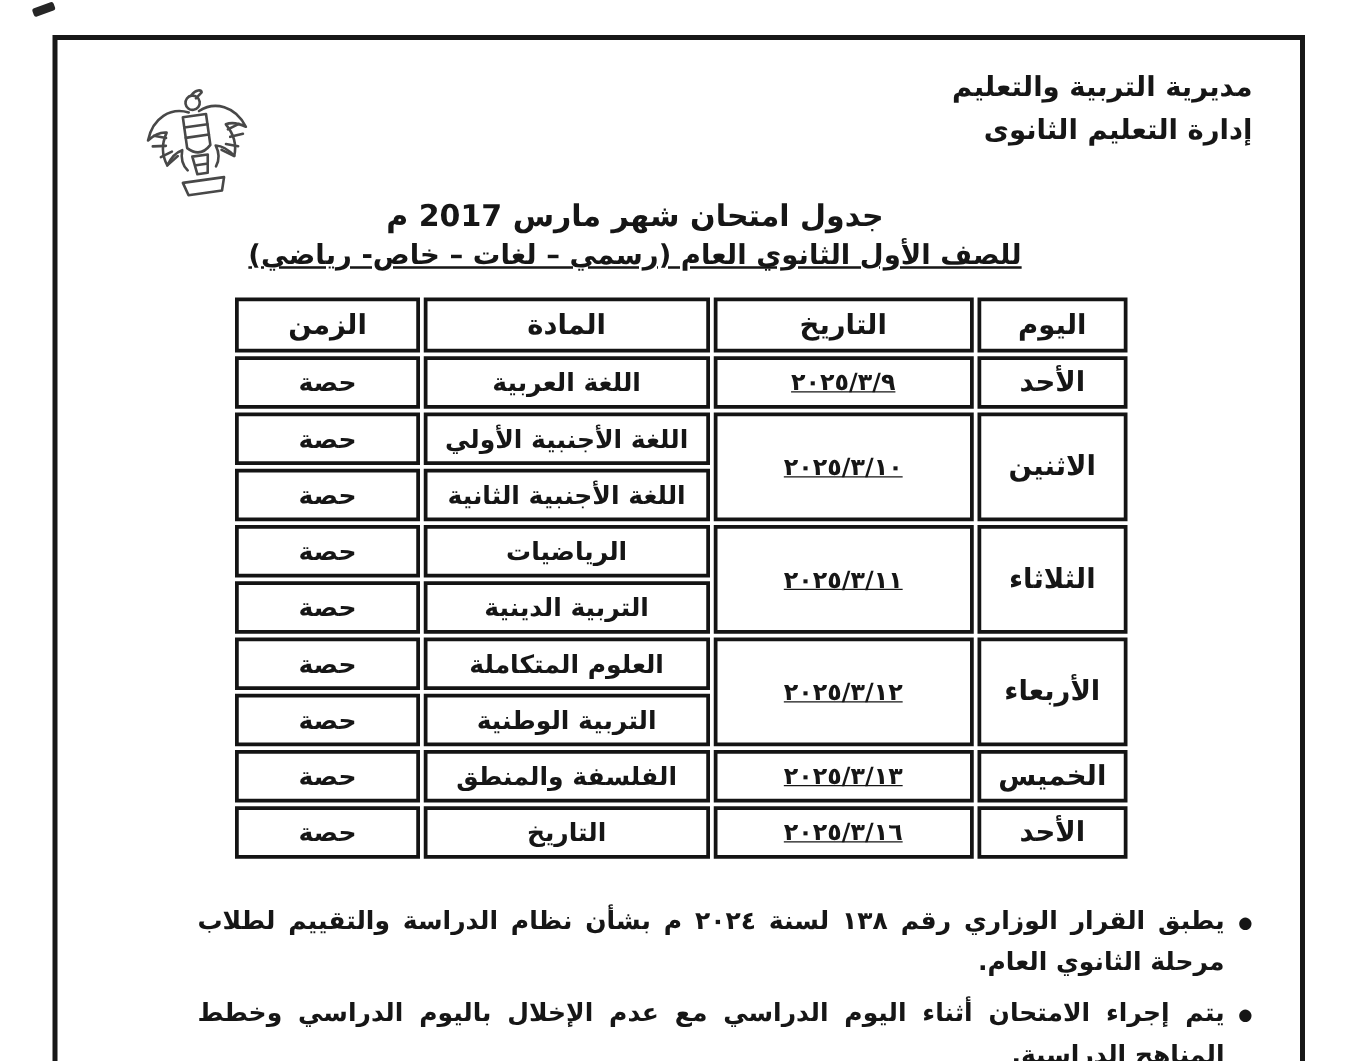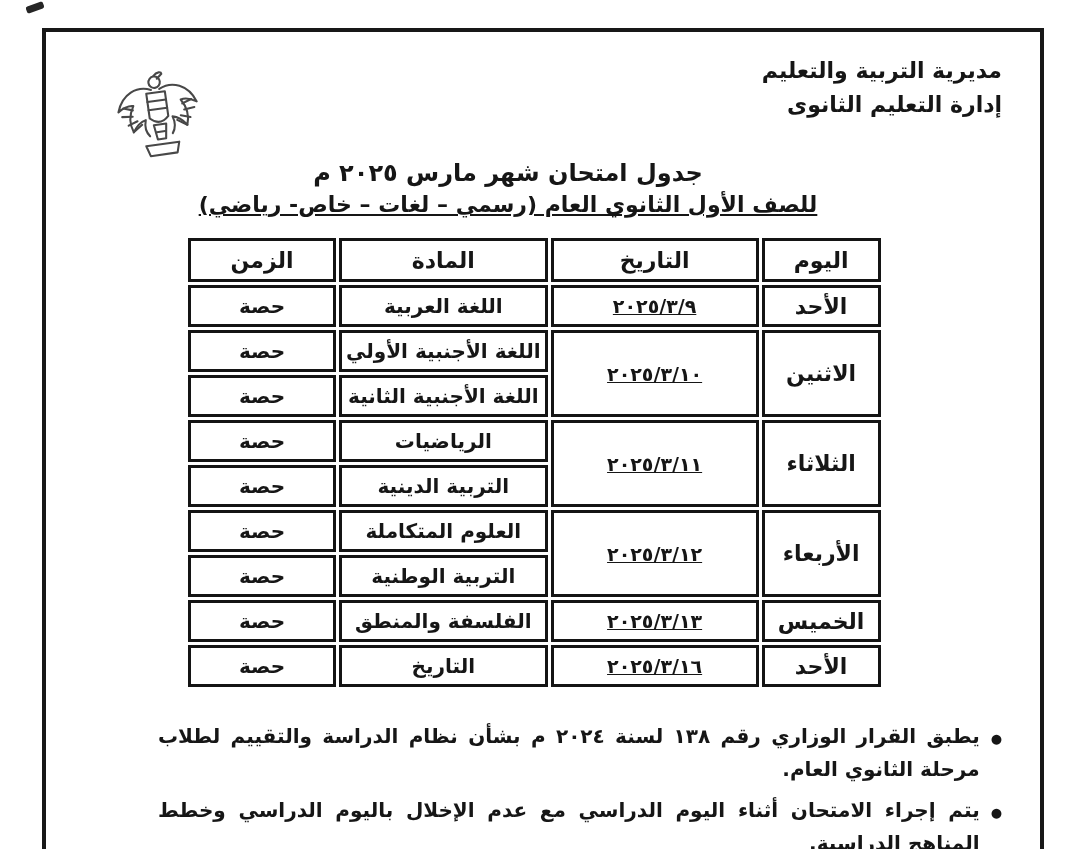--- a/index.html
+++ b/index.html
@@ -38,21 +38,21 @@
   }
   .title-main { font-size: 24px; }
   .title-sub  { font-size: 22px; margin-top: 5px; text-decoration: underline; }
 
   .schedule { position: absolute; top: 203px; left: 139px; }
   table.exam { direction: rtl; border-collapse: separate; border-spacing: 3px; }
   .exam th, .exam td {
     box-sizing: border-box;
     border: 3px solid #141414; background: #ffffff;
     font-weight: bold; text-align: center; vertical-align: middle;
-    padding: 0 4px; white-space: nowrap;
+    padding: 0 14px; white-space: nowrap;
   }
   .exam th { height: 44px; font-size: 22px; }
   .exam td { height: 42px; font-size: 20px; }
   .col-day     { width: 119px; margin-left: 12px; }
   .col-date    { width: 208px; }
   .col-subject { width: 208px; }
   .col-time    { width: 148px; }
   td.col-day  { font-size: 22px; }
   td.col-date { letter-spacing: 2px; font-size: 19px; text-decoration: underline; }
 
@@ -94,21 +94,21 @@
           <path d="M41 33 L59 33 L59 57 Q50 66 41 57 Z"></path>
           <path d="M41 41 L59 41 M41 49 L59 49"></path>
           <path d="M44 64 L56 64 L54 78 L46 78 Z"></path>
           <path d="M46 71 L54 71"></path>
           <path d="M34 83 L66 83 L63 93 L37 93 Z"></path>
         </g>
       </svg>
     </div>
 
     <div class="titles">
-      <div class="title-main">جدول امتحان شهر مارس ٢٠٢٥ م</div>
+      <div class="title-main">جدول امتحان شهر مارس 2017 م</div>
       <div class="title-sub">للصف الأول الثانوي العام (رسمي – لغات – خاص- رياضي)</div>
     </div>
 
     <div class="schedule">
       <table class="exam">
         <thead>
           <tr>
             <th class="col-day">اليوم</th>
             <th class="col-date">التاريخ</th>
             <th class="col-subject">المادة</th>

